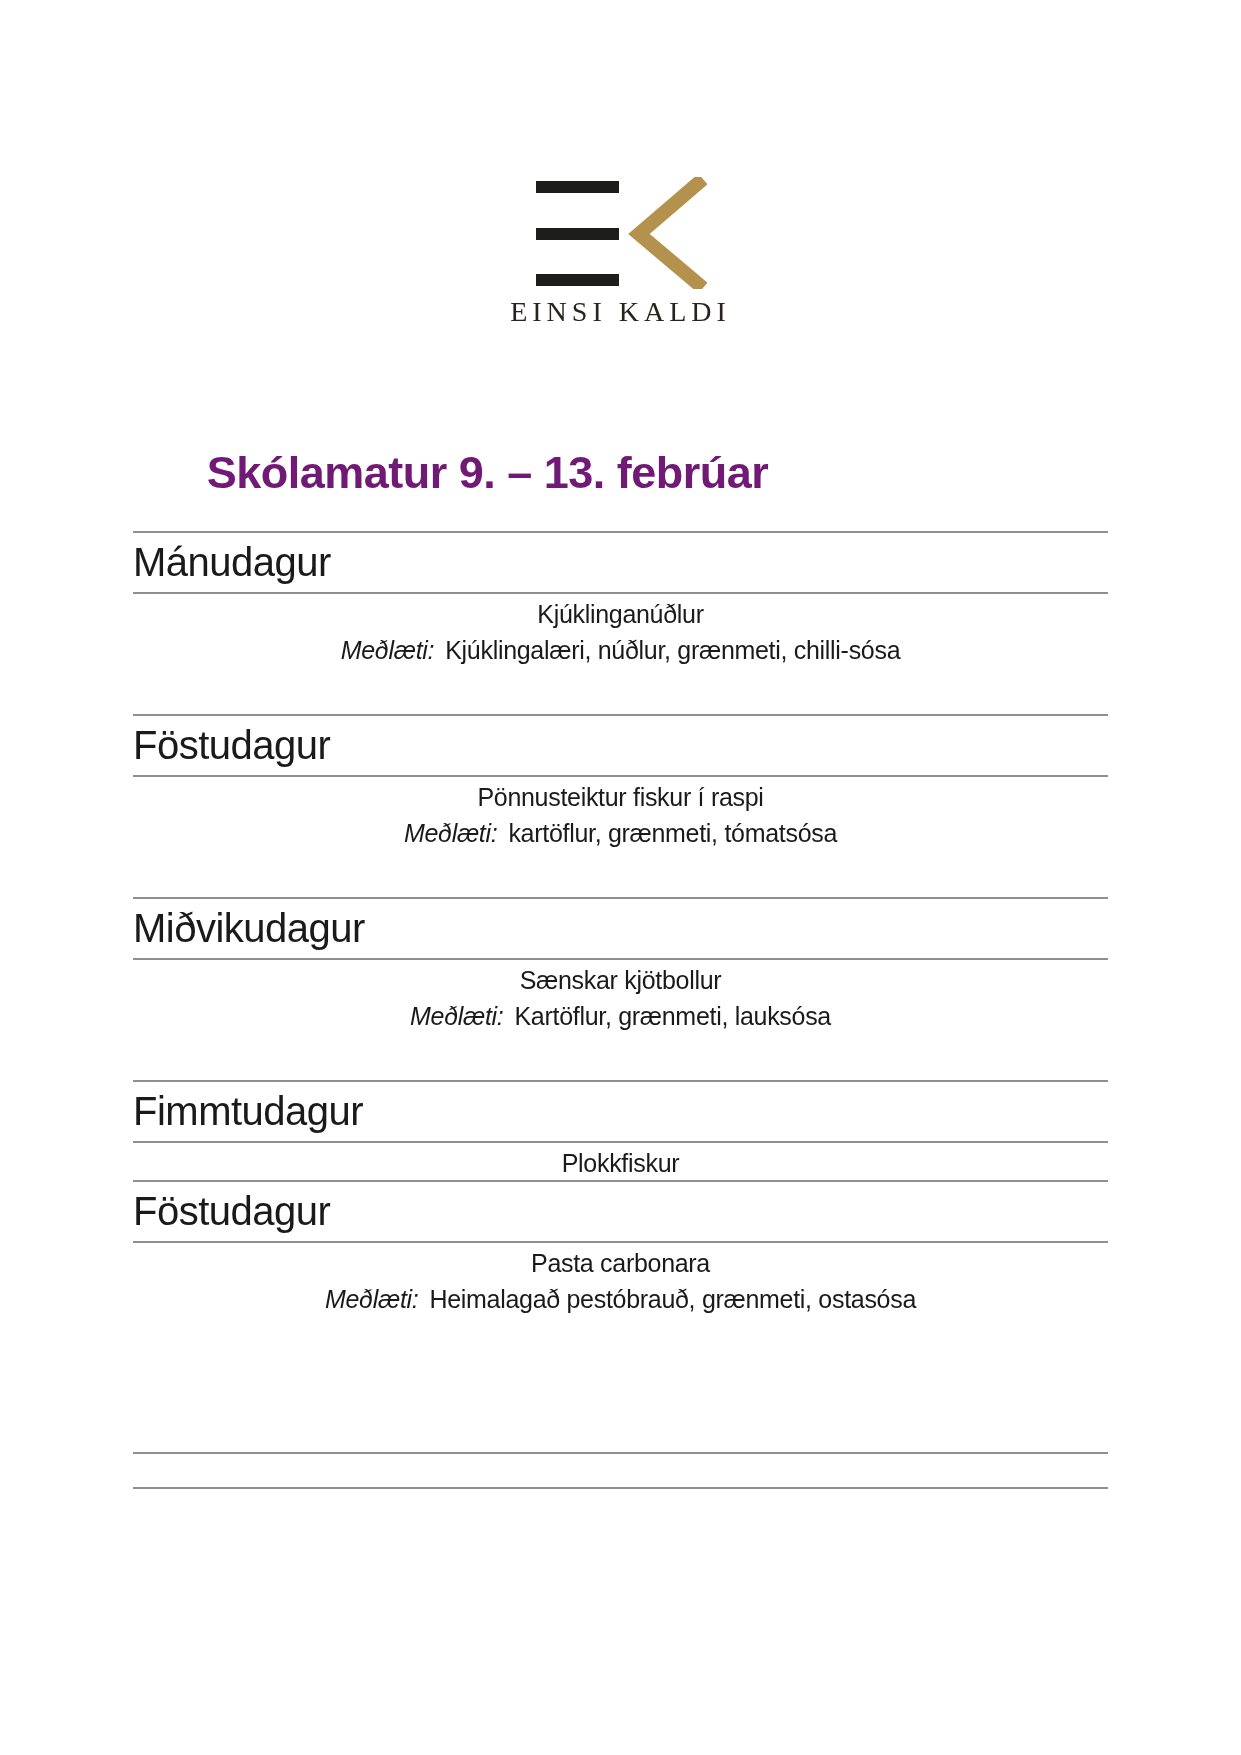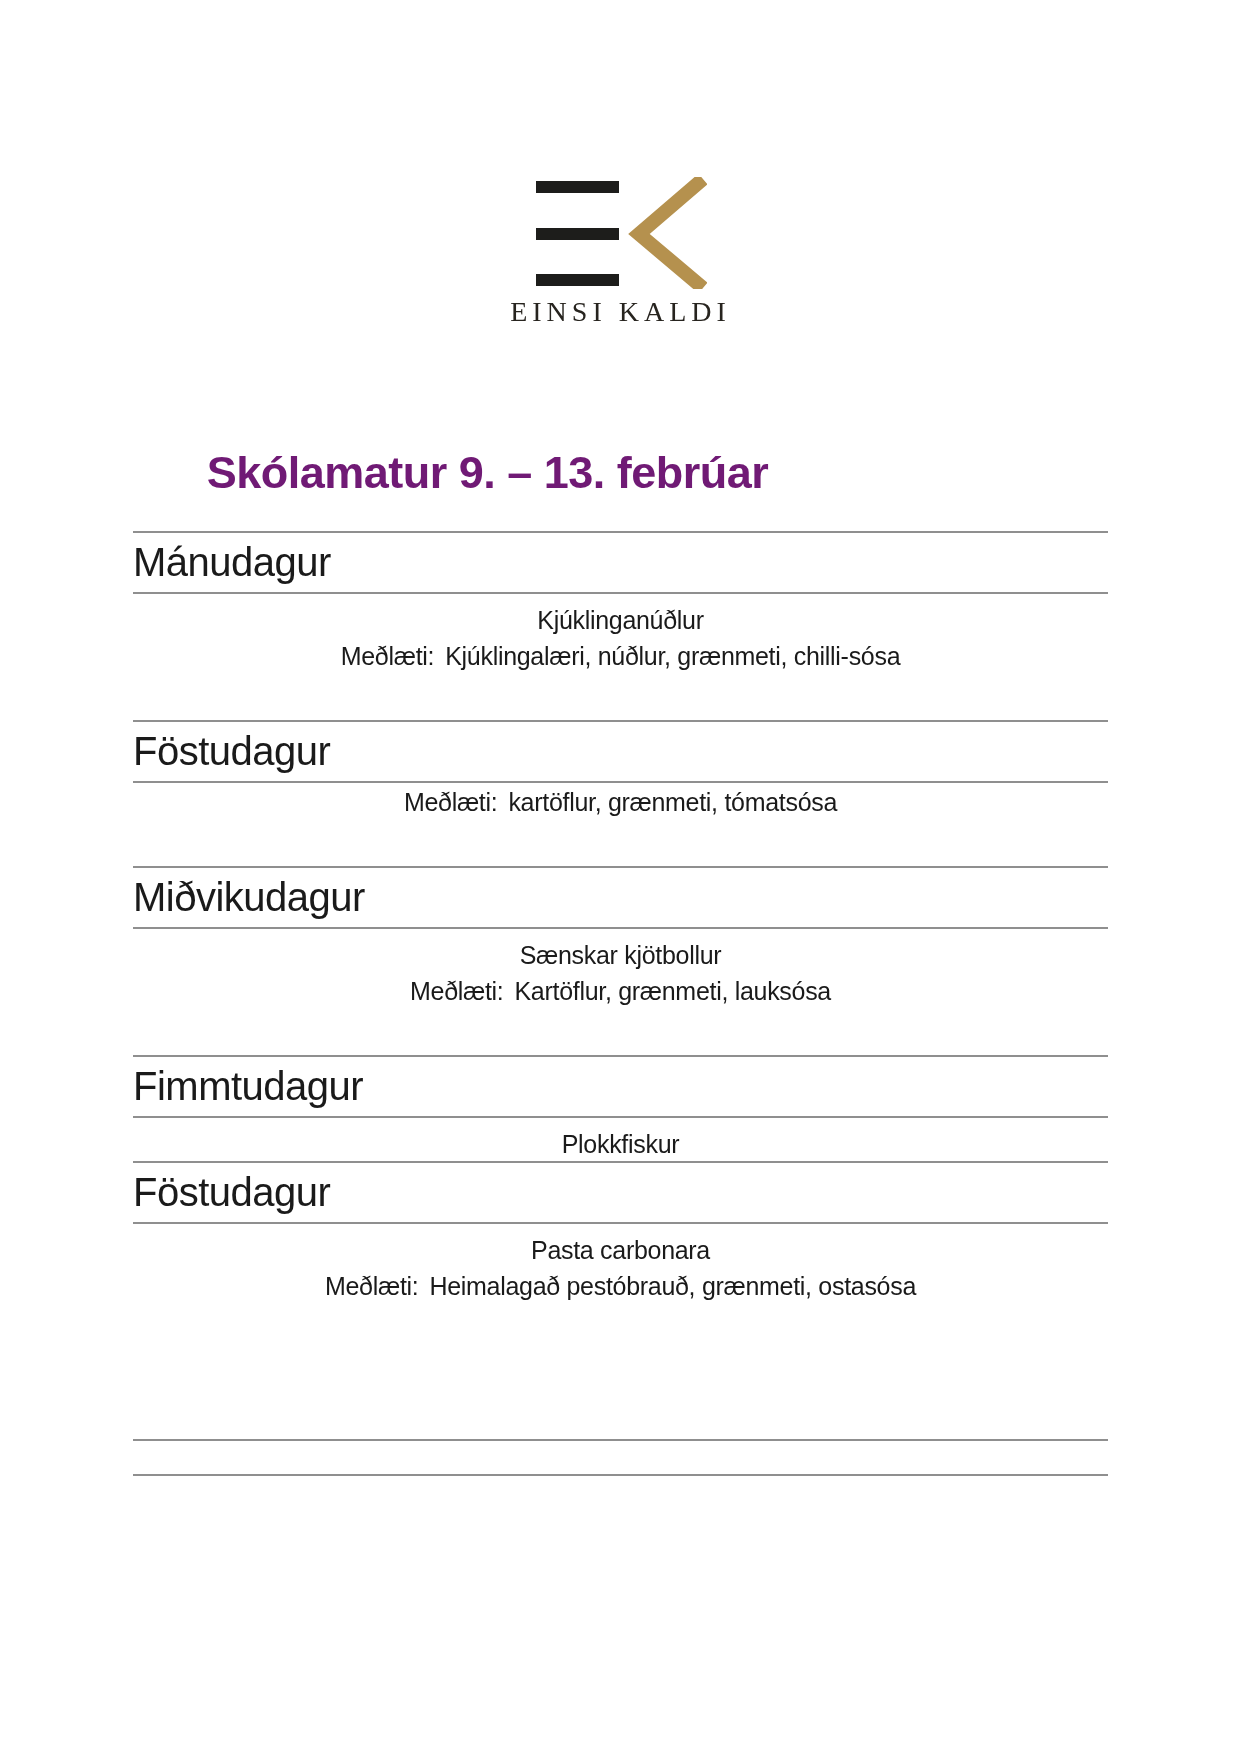--- a/index.html
+++ b/index.html
@@ -49,35 +49,35 @@
   .day h2 {
     margin: 0;
     padding: 6px 0 7px 0;
     text-align: left;
     font-size: 40px;
     line-height: 46px;
     font-weight: normal;
     letter-spacing: -0.5px;
   }
   .dish {
-    margin: 10px 0 0 0;
+    margin: 4px 0 0 0;
     text-align: center;
     font-size: 25px;
     line-height: 33px;
     letter-spacing: -0.3px;
   }
   .sides {
     margin: 3px 0 0 0;
     padding-bottom: 47px;
     text-align: center;
     font-size: 25px;
     line-height: 33px;
     letter-spacing: -0.3px;
   }
-  .sides .label { margin-right: 11px; }
+  .sides .label { font-style: italic; margin-right: 11px; }
 
   
   .footer-rules { margin-top: 89px; }
   .footer-rules .gap { height: 33px; }
   .footer-line {
     margin: 13px 0 0 0;
     font-size: 22px;
     line-height: 28px;
     letter-spacing: -0.3px;
     text-align: left;
@@ -110,20 +110,21 @@
       <h2>Mánudagur</h2>
       <hr class="rule">
       <p class="dish">Kjúklinganúðlur</p>
       <p class="sides"><span class="label">Meðlæti:</span><span>Kjúklingalæri, núðlur, grænmeti, chilli-sósa</span></p>
     </section>
 
     <section class="day">
       <hr class="rule">
       <h2>Föstudagur</h2>
       <hr class="rule">
+      <p class="dish">Pönnusteiktur fiskur í raspi</p>
       <p class="sides"><span class="label">Meðlæti:</span><span>kartöflur, grænmeti, tómatsósa</span></p>
     </section>
 
     <section class="day">
       <hr class="rule">
       <h2>Miðvikudagur</h2>
       <hr class="rule">
       <p class="dish">Sænskar kjötbollur</p>
       <p class="sides"><span class="label">Meðlæti:</span><span>Kartöflur, grænmeti, lauksósa</span></p>
     </section>

